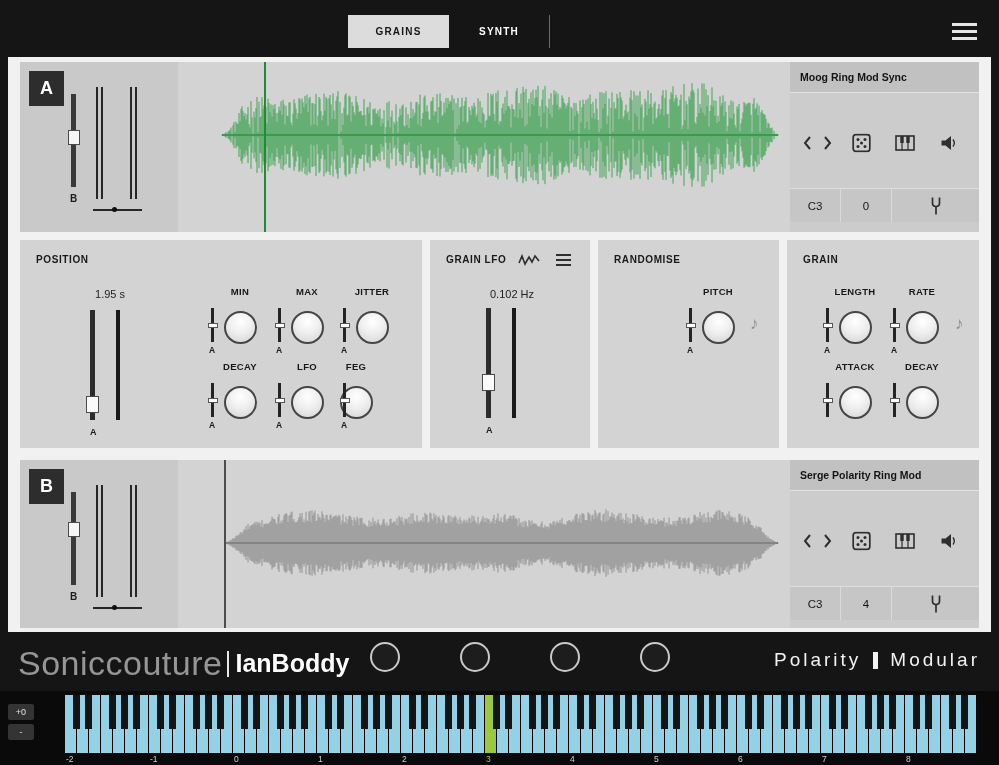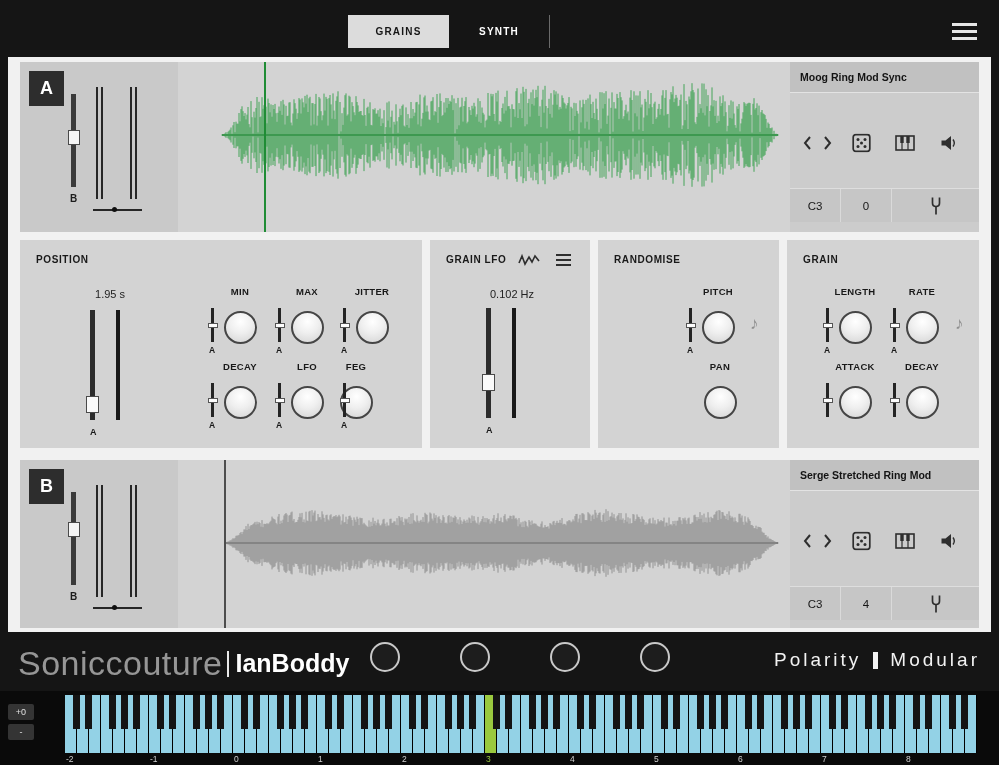--- a/index.html
+++ b/index.html
@@ -261,24 +261,20 @@
     <div class="ctrl-title">RANDOMISE</div>
     <div class="kgroup" style="left:88px;top:46px">
       <div class="klabel">PITCH</div>
       <div class="knob"></div>
     </div>
     <div class="modgroup" style="left:86px;top:68px">
       <div class="mod-track"></div>
         <span class="mod-a">A</span>
     </div>
     <span class="note-icon" style="left:152px;top:74px">♪</span>
-    <div class="kgroup" style="left:90px;top:121px">
-      <div class="klabel">PAN</div>
-      <div class="knob"></div>
-    </div>
   </section>
 
   <section class="ctrl" id="grnPanel">
     <div class="ctrl-title">GRAIN</div>
     <div class="kgroup" style="left:36px;top:46px">
       <div class="klabel">LENGTH</div>
       <div class="knob"></div>
     </div>
     <div class="modgroup" style="left:34px;top:68px">
       <div class="mod-track"></div>
@@ -323,21 +319,21 @@
         </div>
     </div>
     <div class="wave-area">
       <svg id="waveB" width="612" height="168">
           <line x1="47" y1="83" x2="600" y2="83" stroke="#4f4f4f" stroke-width="1.4"></line>
           <path d="M47 82.4V83.6M48 82.4V83.6M49 81.9V84.1M50 81.6V84.4M51 81.3V84.7M52 80.4V85.6M53 80.3V85.7M54 79.4V86.6M55 78.2V87.8M56 78.8V87.2M57 77.9V88.1M58 75.8V90.2M59 75.6V90.4M60 75.5V90.5M61 74.9V91.1M62 73.1V92.9M63 72.0V94.0M64 74.1V91.9M65 71.9V94.1M66 69.4V96.6M67 69.5V96.5M68 66.1V99.9M69 70.0V96.0M70 63.8V102.2M71 69.0V97.0M72 66.3V99.7M73 65.2V100.8M74 65.1V100.9M75 64.2V101.8M76 63.3V102.7M77 61.9V104.1M78 64.6V101.4M79 61.7V104.3M80 64.2V101.8M81 62.1V103.9M82 63.1V102.9M83 66.7V99.3M84 60.1V105.9M85 67.2V98.8M86 63.8V102.2M87 63.9V102.1M88 64.1V101.9M89 63.2V102.8M90 64.2V101.8M91 63.3V102.7M92 61.8V104.2M93 60.7V105.3M94 56.6V109.4M95 58.3V107.7M96 59.0V107.0M97 59.6V106.4M98 62.9V103.1M99 64.3V101.7M100 56.6V109.4M101 54.0V112.0M102 64.0V102.0M103 60.7V105.3M104 63.1V102.9M105 59.7V106.3M106 55.5V110.5M107 54.0V112.0M108 53.0V113.0M109 54.5V111.5M110 62.0V104.0M111 55.6V110.4M112 54.9V111.1M113 52.4V113.6M114 51.6V114.4M115 60.7V105.3M116 59.0V107.0M117 62.7V103.3M118 62.0V104.0M119 62.0V104.0M120 59.8V106.2M121 57.0V109.0M122 53.3V112.7M123 57.3V108.7M124 52.9V113.1M125 62.0V104.0M126 59.4V106.6M127 62.5V103.5M128 51.7V114.3M129 60.5V105.5M130 61.1V104.9M131 51.6V114.4M132 50.8V115.2M133 61.6V104.4M134 50.2V115.8M135 55.5V110.5M136 52.6V113.4M137 50.6V115.4M138 61.2V104.8M139 60.5V105.5M140 54.0V112.0M141 57.4V108.6M142 57.1V108.9M143 59.5V106.5M144 51.3V114.7M145 54.4V111.6M146 57.9V108.1M147 61.8V104.2M148 55.2V110.8M149 54.7V111.3M150 59.4V106.6M151 60.5V105.5M152 55.3V110.7M153 54.3V111.7M154 58.9V107.1M155 56.9V109.1M156 56.1V109.9M157 56.4V109.6M158 55.1V110.9M159 57.2V108.8M160 56.3V109.7M161 54.8V111.2M162 56.4V109.6M163 64.6V101.4M164 60.6V105.4M165 54.3V111.7M166 62.5V103.5M167 62.1V103.9M168 56.7V109.3M169 64.0V102.0M170 59.3V106.7M171 56.0V110.0M172 55.6V110.4M173 57.5V108.5M174 60.1V105.9M175 65.8V100.2M176 57.4V108.6M177 59.7V106.3M178 61.9V104.1M179 56.7V109.3M180 58.8V107.2M181 65.1V100.9M182 57.7V108.3M183 58.3V107.7M184 58.1V107.9M185 64.3V101.7M186 62.8V103.2M187 64.3V101.7M188 65.4V100.6M189 66.3V99.7M190 67.1V98.9M191 60.4V105.6M192 66.7V99.3M193 61.8V104.2M194 66.0V100.0M195 57.7V108.3M196 63.6V102.4M197 61.0V105.0M198 65.3V100.7M199 62.7V103.3M200 59.5V106.5M201 63.4V102.6M202 65.5V100.5M203 65.3V100.7M204 63.6V102.4M205 59.6V106.4M206 58.8V107.2M207 63.7V102.3M208 66.3V99.7M209 62.4V103.6M210 65.6V100.4M211 65.5V100.5M212 58.9V107.1M213 58.7V107.3M214 63.2V102.8M215 62.7V103.3M216 61.3V104.7M217 61.4V104.6M218 64.9V101.1M219 58.2V107.8M220 65.3V100.7M221 56.0V110.0M222 57.4V108.6M223 60.6V105.4M224 57.1V108.9M225 61.9V104.1M226 65.2V100.8M227 58.5V107.5M228 59.6V106.4M229 58.7V107.3M230 62.6V103.4M231 57.0V109.0M232 64.0V102.0M233 53.7V112.3M234 63.6V102.4M235 53.2V112.8M236 60.2V105.8M237 61.3V104.7M238 62.3V103.7M239 55.4V110.6M240 60.7V105.3M241 62.7V103.3M242 60.8V105.2M243 59.8V106.2M244 61.8V104.2M245 57.1V108.9M246 61.9V104.1M247 52.8V113.2M248 54.2V111.8M249 54.9V111.1M250 63.3V102.7M251 61.6V104.4M252 52.5V113.5M253 53.6V112.4M254 58.6V107.4M255 60.6V105.4M256 53.4V112.6M257 57.9V108.1M258 55.2V110.8M259 63.2V102.8M260 57.3V108.7M261 56.3V109.7M262 59.1V106.9M263 62.9V103.1M264 60.4V105.6M265 55.2V110.8M266 57.2V108.8M267 63.1V102.9M268 62.5V103.5M269 63.6V102.4M270 56.2V109.8M271 55.1V110.9M272 62.6V103.4M273 56.4V109.6M274 61.9V104.1M275 57.4V108.6M276 58.0V108.0M277 55.7V110.3M278 57.1V108.9M279 63.2V102.8M280 59.4V106.6M281 64.4V101.6M282 57.2V108.8M283 60.4V105.6M284 64.0V102.0M285 61.6V104.4M286 59.4V106.6M287 60.9V105.1M288 62.9V103.1M289 59.7V106.3M290 62.7V103.3M291 57.5V108.5M292 58.5V107.5M293 63.0V103.0M294 55.5V110.5M295 61.2V104.8M296 56.2V109.8M297 60.5V105.5M298 62.6V103.4M299 63.5V102.5M300 56.9V109.1M301 64.7V101.3M302 62.5V103.5M303 61.2V104.8M304 59.0V107.0M305 56.2V109.8M306 62.1V103.9M307 58.1V107.9M308 62.3V103.7M309 58.1V107.9M310 59.7V106.3M311 59.1V106.9M312 63.7V102.3M313 61.2V104.8M314 62.3V103.7M315 58.4V107.6M316 55.0V111.0M317 63.6V102.4M318 60.0V106.0M319 58.1V107.9M320 53.3V112.7M321 61.2V104.8M322 60.9V105.1M323 57.5V108.5M324 62.2V103.8M325 62.4V103.6M326 55.9V110.1M327 54.2V111.8M328 59.4V106.6M329 61.3V104.7M330 58.4V107.6M331 58.3V107.7M332 55.7V110.3M333 56.0V110.0M334 59.1V106.9M335 55.5V110.5M336 55.6V110.4M337 58.9V107.1M338 57.9V108.1M339 59.5V106.5M340 66.3V99.7M341 58.1V107.9M342 64.3V101.7M343 62.3V103.7M344 67.1V98.9M345 61.6V104.4M346 67.1V98.9M347 60.8V105.2M348 61.8V104.2M349 65.8V100.2M350 67.3V98.7M351 60.0V106.0M352 61.6V104.4M353 65.1V100.9M354 60.5V105.5M355 64.1V101.9M356 63.3V102.7M357 63.6V102.4M358 63.8V102.2M359 65.4V100.6M360 66.2V99.8M361 66.6V99.4M362 66.8V99.2M363 63.7V102.3M364 61.4V104.6M365 67.6V98.4M366 67.5V98.5M367 65.1V100.9M368 67.0V99.0M369 66.9V99.1M370 66.3V99.7M371 68.6V97.4M372 63.1V102.9M373 63.7V102.3M374 65.1V100.9M375 61.6V104.4M376 60.9V105.1M377 65.1V100.9M378 62.8V103.2M379 60.8V105.2M380 63.0V103.0M381 62.7V103.3M382 59.9V106.1M383 63.0V103.0M384 58.1V107.9M385 64.6V101.4M386 63.8V102.2M387 64.1V101.9M388 65.3V100.7M389 61.4V104.6M390 61.3V104.7M391 60.0V106.0M392 60.6V105.4M393 62.4V103.6M394 61.5V104.5M395 59.4V106.6M396 61.2V104.8M397 56.1V109.9M398 54.0V112.0M399 53.9V112.1M400 62.3V103.7M401 58.6V107.4M402 54.8V111.2M403 63.2V102.8M404 53.3V112.7M405 53.3V112.7M406 54.4V111.6M407 60.1V105.9M408 60.1V105.9M409 60.2V105.8M410 52.2V113.8M411 53.4V112.6M412 54.5V111.5M413 61.1V104.9M414 55.7V110.3M415 54.5V111.5M416 59.0V107.0M417 49.9V116.1M418 52.7V113.3M419 57.7V108.3M420 54.9V111.1M421 52.9V113.1M422 52.4V113.6M423 60.1V105.9M424 61.9V104.1M425 54.8V111.2M426 53.2V112.8M427 61.9V104.1M428 49.2V116.8M429 60.9V105.1M430 51.2V114.8M431 60.1V105.9M432 56.7V109.3M433 56.3V109.7M434 52.6V113.4M435 57.5V108.5M436 54.2V111.8M437 58.3V107.7M438 61.1V104.9M439 56.4V109.6M440 55.2V110.8M441 53.0V113.0M442 59.6V106.4M443 53.1V112.9M444 59.9V106.1M445 58.4V107.6M446 63.2V102.8M447 59.9V106.1M448 53.3V112.7M449 61.7V104.3M450 57.3V108.7M451 63.7V102.3M452 58.4V107.6M453 63.5V102.5M454 63.0V103.0M455 54.0V112.0M456 54.6V111.4M457 61.0V105.0M458 59.2V106.8M459 54.4V111.6M460 56.7V109.3M461 57.1V108.9M462 58.9V107.1M463 62.0V104.0M464 56.4V109.6M465 58.9V107.1M466 59.9V106.1M467 64.9V101.1M468 62.3V103.7M469 64.5V101.5M470 63.3V102.7M471 59.3V106.7M472 58.3V107.7M473 63.3V102.7M474 63.6V102.4M475 57.7V108.3M476 63.7V102.3M477 60.2V105.8M478 64.5V101.5M479 63.5V102.5M480 59.1V106.9M481 61.4V104.6M482 61.6V104.4M483 60.0V106.0M484 61.3V104.7M485 61.2V104.8M486 57.6V108.4M487 66.6V99.4M488 62.6V103.4M489 62.7V103.3M490 65.8V100.2M491 57.5V108.5M492 64.7V101.3M493 64.2V101.8M494 65.5V100.5M495 61.1V104.9M496 64.0V102.0M497 60.8V105.2M498 65.6V100.4M499 60.8V105.2M500 60.7V105.3M501 57.3V108.7M502 57.2V108.8M503 60.4V105.6M504 64.1V101.9M505 58.1V107.9M506 59.5V106.5M507 57.6V108.4M508 60.4V105.6M509 63.9V102.1M510 58.4V107.6M511 57.6V108.4M512 63.8V102.2M513 64.0V102.0M514 62.5V103.5M515 62.4V103.6M516 55.3V110.7M517 54.7V111.3M518 57.0V109.0M519 60.6V105.4M520 57.1V108.9M521 59.0V107.0M522 52.1V113.9M523 58.8V107.2M524 55.2V110.8M525 62.4V103.6M526 53.6V112.4M527 62.0V104.0M528 57.5V108.5M529 62.5V103.5M530 52.2V113.8M531 57.5V108.5M532 62.1V103.9M533 56.8V109.2M534 58.2V107.8M535 58.3V107.7M536 54.8V111.2M537 54.3V111.7M538 51.8V114.2M539 50.7V115.3M540 60.0V106.0M541 50.1V115.9M542 50.6V115.4M543 58.8V107.2M544 52.0V114.0M545 52.3V113.7M546 55.4V110.6M547 56.1V109.9M548 59.0V107.0M549 53.9V112.1M550 60.1V105.9M551 51.3V114.7M552 55.6V110.4M553 58.0V108.0M554 56.5V109.5M555 57.7V108.3M556 61.6V104.4M557 57.4V108.6M558 61.1V104.9M559 62.5V103.5M560 62.2V103.8M561 53.8V112.2M562 53.8V112.2M563 57.7V108.3M564 55.5V110.5M565 61.8V104.2M566 64.8V101.2M567 56.3V109.7M568 61.6V104.4M569 62.8V103.2M570 57.4V108.6M571 59.3V106.7M572 61.0V105.0M573 65.1V100.9M574 64.9V101.1M575 66.0V100.0M576 68.2V97.8M577 68.2V97.8M578 65.7V100.3M579 69.1V96.9M580 66.7V99.3M581 67.2V98.8M582 67.0V99.0M583 68.0V98.0M584 71.7V94.3M585 72.7V93.3M586 72.8V93.2M587 75.2V90.8M588 75.0V91.0M589 77.6V88.4M590 76.4V89.6M591 78.6V87.4M592 78.7V87.3M593 79.1V86.9M594 80.0V86.0M595 80.2V85.8M596 81.0V85.0M597 81.6V84.4M598 82.1V83.9M599 82.4V83.6M600 82.4V83.6" stroke="#8d8d8d" stroke-width="1" fill="none" opacity="0.92"></path>
         </svg>
       <div class="playhead" id="playheadB"></div>
     </div>
     <div class="layer-right">
-      <div class="preset-bar">Serge Stretched Ring Mod</div>
+      <div class="preset-bar">Serge Polarity Ring Mod</div>
       <div class="icons-row">
         <span class="ic ic-prev"><svg width="9" height="15" viewBox="0 0 9 15">
               <path d="M7 1.5 L2 7.5 L7 13.5" stroke="#2e2e2e" stroke-width="2" fill="none"></path>
             </svg></span>
         <span class="ic ic-next"><svg width="9" height="15" viewBox="0 0 9 15">
               <path d="M2 1.5 L7 7.5 L2 13.5" stroke="#2e2e2e" stroke-width="2" fill="none"></path>
             </svg></span>
         <span class="ic ic-dice"><svg width="19" height="19" viewBox="0 0 19 19">
               <rect x="1.2" y="1.2" width="16.6" height="16.6" rx="2.5" fill="none" stroke="#2e2e2e" stroke-width="1.7"></rect>
               <circle cx="6" cy="6" r="1.5" fill="#2e2e2e"></circle>

